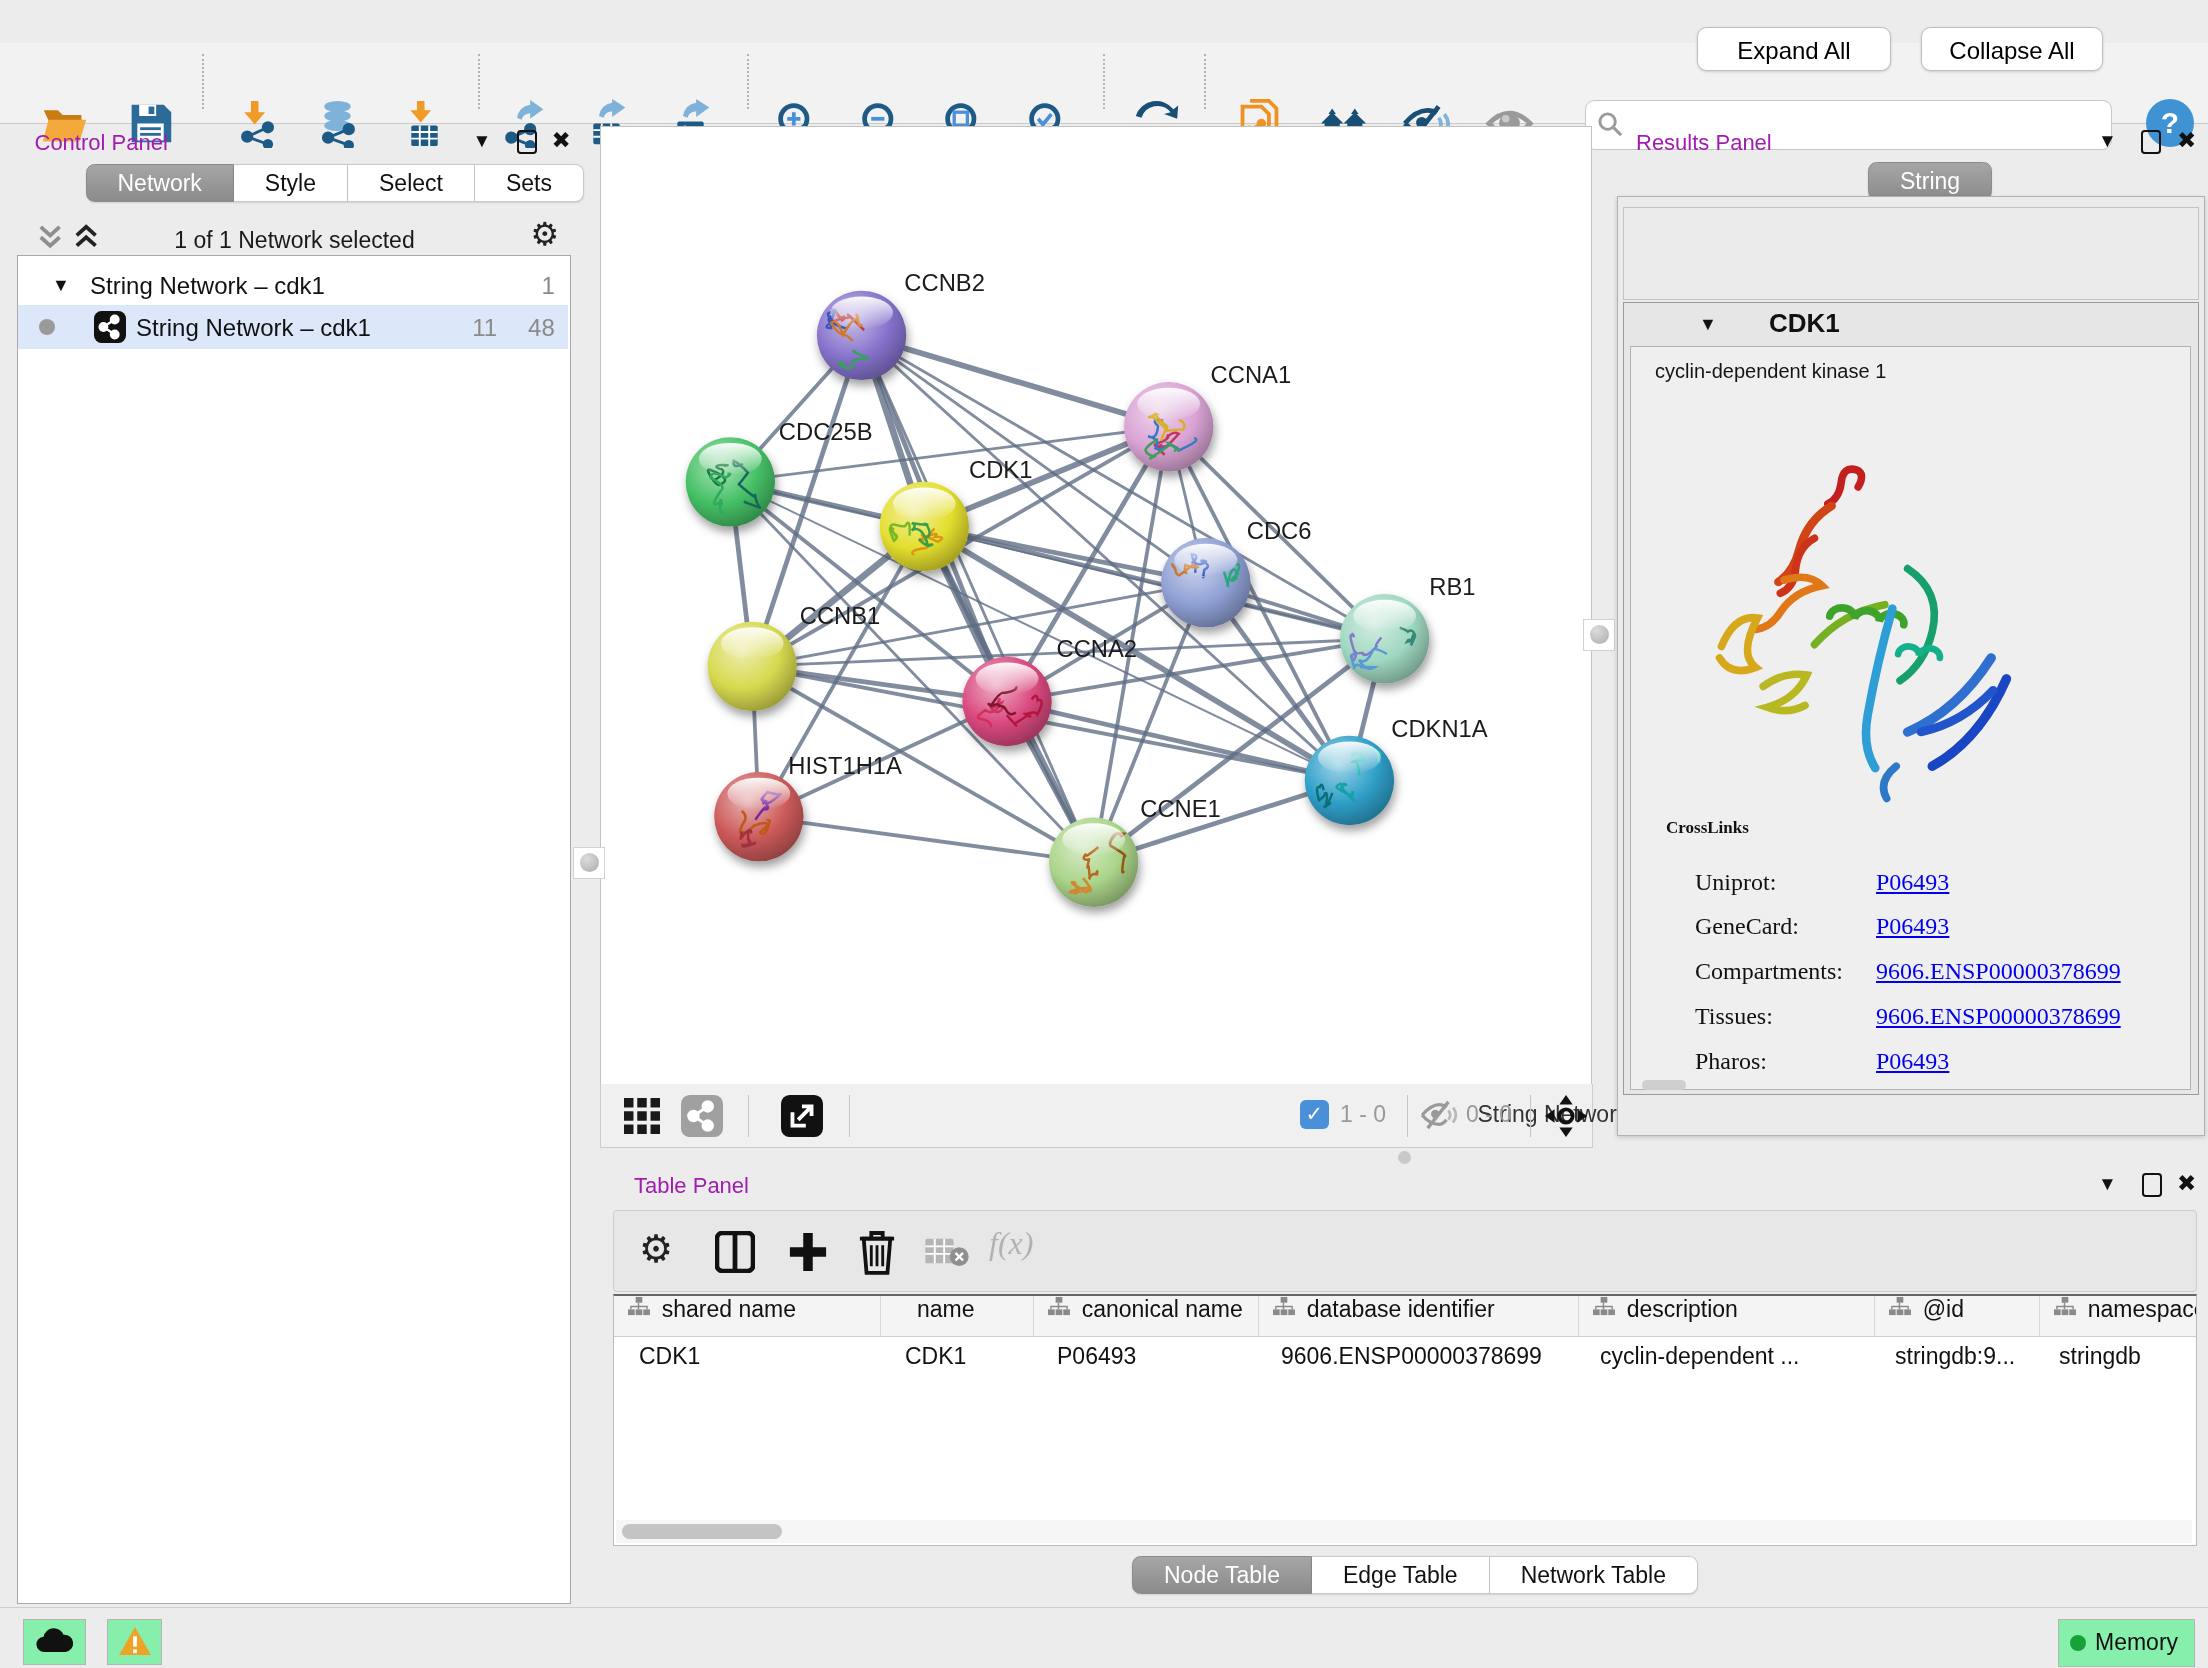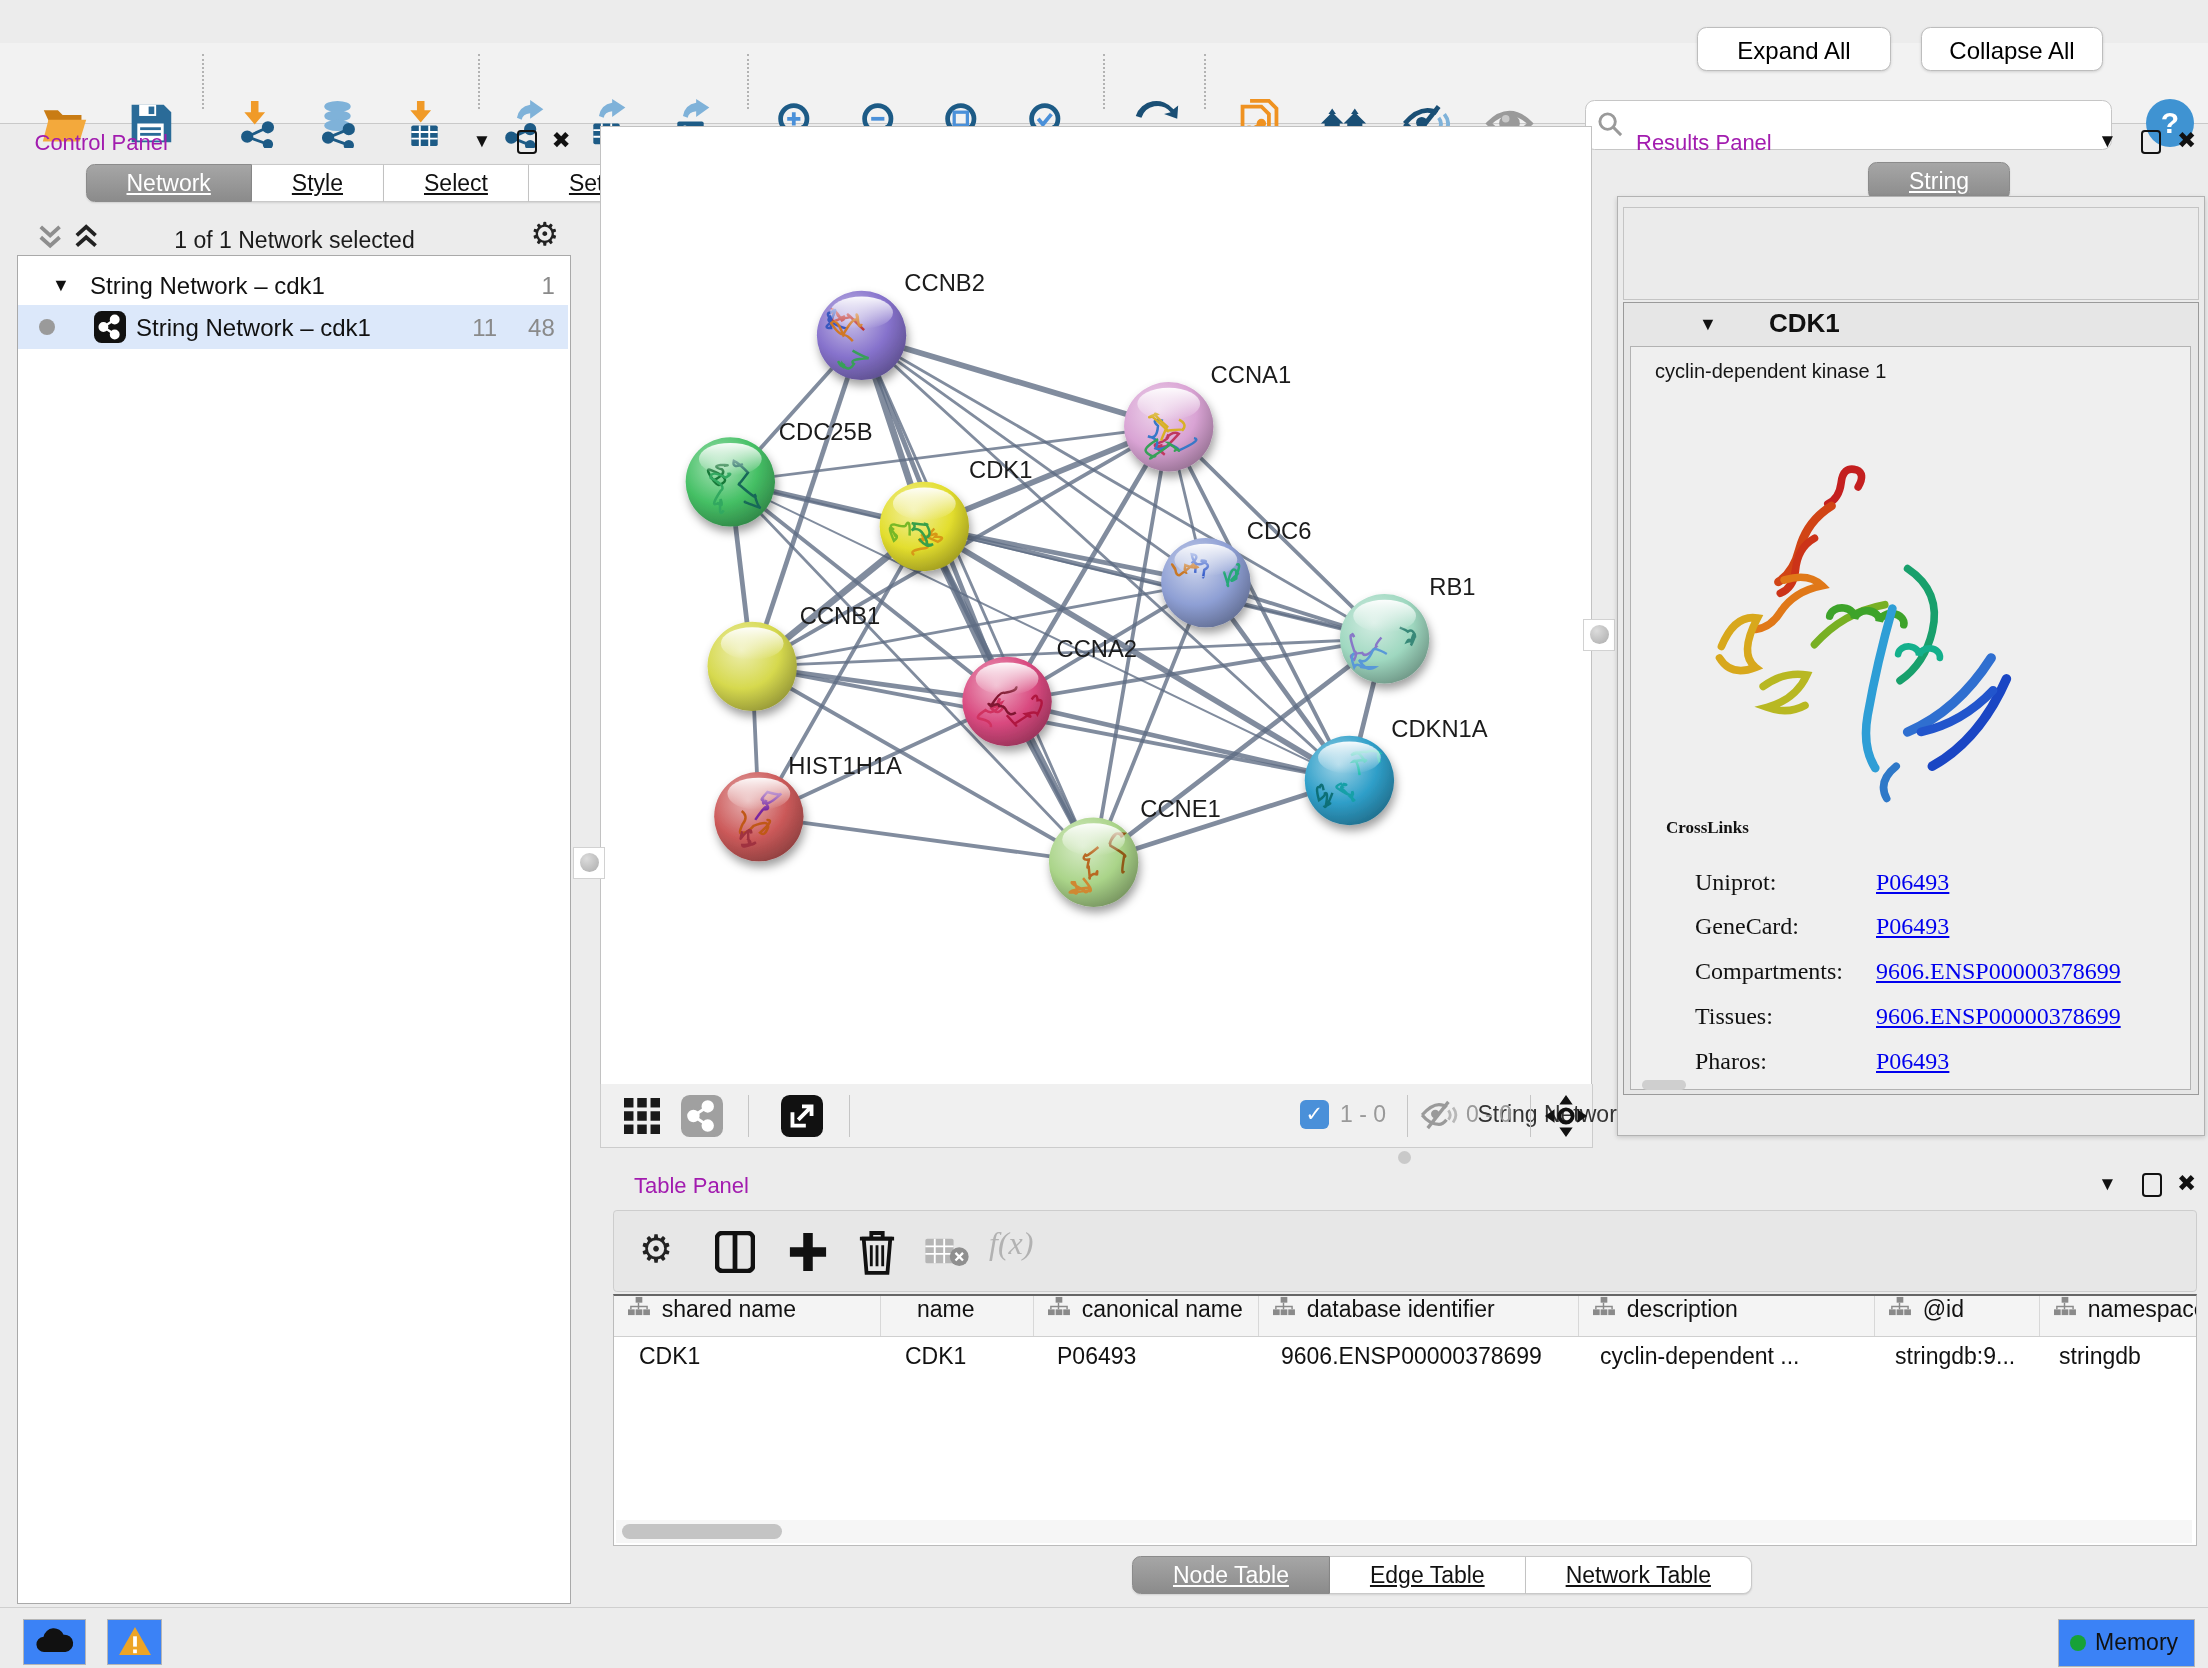--- a/index.html
+++ b/index.html
@@ -26,22 +26,22 @@
     outline:none;font-size:23px;background:transparent;}
   #help-btn{position:absolute;left:2146px;top:56px;width:48px;height:48px;border-radius:50%;
     background:#3f93d2;color:#fff;font-size:30px;font-weight:bold;text-align:center;line-height:48px;}
 
   
   .panel-title{font-size:22px;color:#a21caf;margin-left:8px;}
   .ph-collapse{font-size:19px;color:#111;}
   .ph-float{display:inline-block;width:16px;height:20px;border:2.4px solid #111;border-radius:3.8px;}
   .ph-close{font-size:23px;font-weight:bold;color:#111;}
   .tabbar{position:absolute;display:flex;}
-  .tab{height:36px;line-height:36px;padding:0 40px;background:#fff;border:1px solid #c9c9c9;
-    border-left:none;font-size:23px;color:#111;box-shadow:0 1px 1.9px rgba(0,0,0,.12);text-decoration:underline;}
+  .tab{height:36px;line-height:36px;padding:0 31px;background:#fff;border:1px solid #c9c9c9;
+    border-left:none;font-size:23px;color:#111;box-shadow:0 1px 1.9px rgba(0,0,0,.12);}
   .tab:first-child{border-left:1px solid #c9c9c9;border-radius:8.6px 0 0 8.6px;}
   .tab:last-child{border-radius:0 8.6px 8.6px 0;}
   .tab.sel{background:linear-gradient(#a6a6a6,#8b8b8b);color:#fff;border-color:#8b8b8b;}
   .tab.single{border-radius:8.6px;border-left:1px solid #8b8b8b;}
   .panel-box{position:absolute;background:#fff;border:1px solid #a9a9a9;}
 
   
   #cp-count{font-size:23px;color:#1a1a1a;}
   .cp-row{position:absolute;left:18px;width:550px;height:44px;font-size:24px;}
   .cp-row .lbl{position:absolute;top:8.6px;}
@@ -99,21 +99,21 @@
   .th-cell.noicon span{margin-left:36px;}
   #tbl-row{position:absolute;left:0;top:40px;height:40px;display:flex;}
   .td-cell{height:40px;line-height:40px;font-size:23px;color:#111;padding-left:25px;
     box-sizing:border-box;white-space:nowrap;overflow:hidden;}
   #tbl-scroll{position:absolute;left:1.9px;bottom:1.9px;width:1576px;height:23px;background:#f6f6f6;}
   #tbl-thumb{position:absolute;left:5.7px;top:3.8px;width:160px;height:15px;border-radius:7.6px;background:#c4c4c4;}
 
   
   #statusbar{left:0;top:1607px;width:2208px;height:61px;background:#ececec;
     border-top:1px solid #cfcfcf;}
-  .sb-btn{position:absolute;top:11.4px;height:46px;background:#3b82f6;border:1.9px solid #b5b5b5;}
+  .sb-btn{position:absolute;top:11.4px;height:46px;background:#86efac;border:1.9px solid #b5b5b5;}
   #memory-btn{left:2058px;width:135px;}
   #memory-dot{position:absolute;left:11.4px;top:14.3px;width:16px;height:16px;border-radius:50%;background:#17a237;}
   #memory-lbl{position:absolute;left:36px;top:8.6px;font-size:23px;}
 </style>
 </head>
 <body>
 
 <div id="app">
 
 

